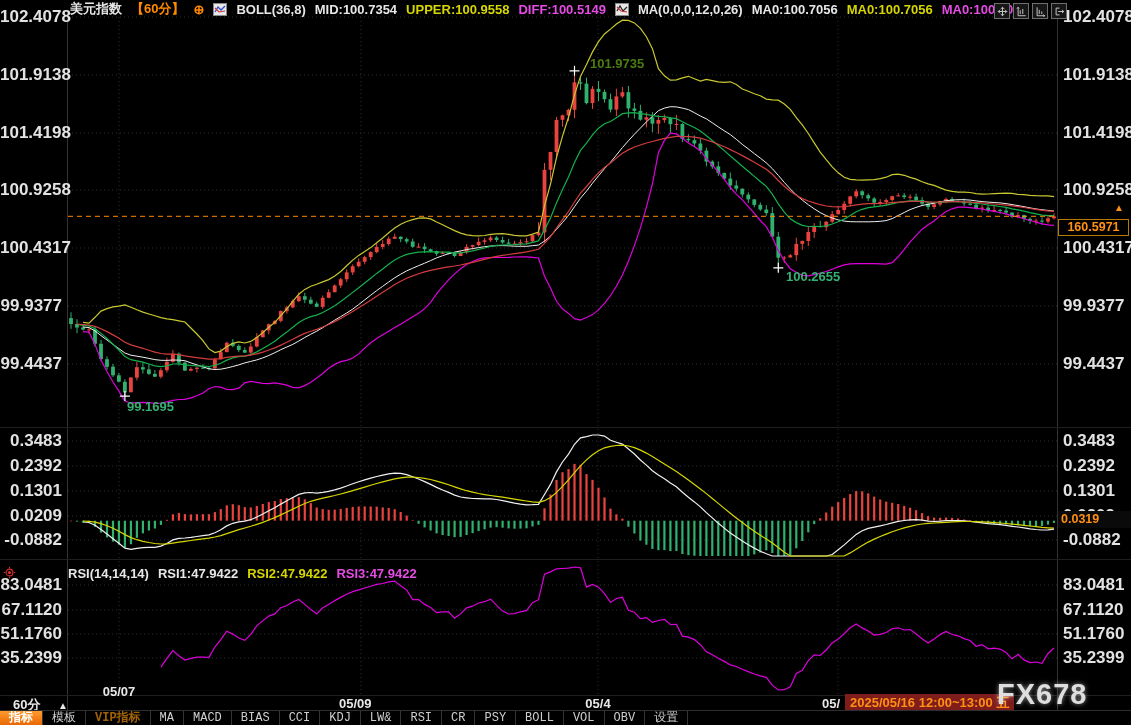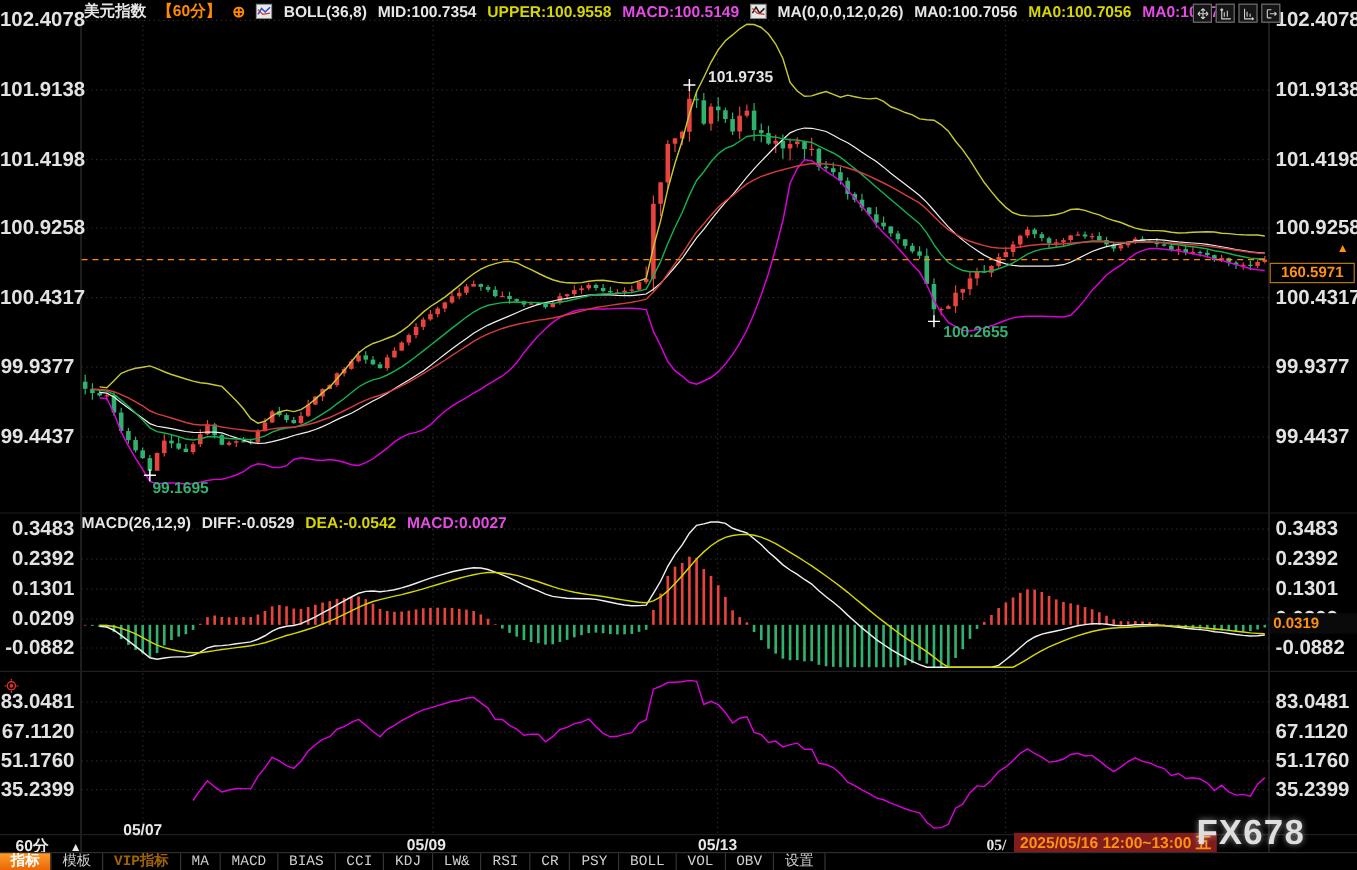--- a/index.html
+++ b/index.html
@@ -2,21 +2,21 @@
 <html><head>
 <meta charset="utf-8">
 <style>
   html,body{margin:0;padding:0;background:#000;}
   .app{position:relative;width:1131px;height:725px;background:#000;overflow:hidden;
        font-family:"Liberation Sans",sans-serif;-webkit-font-smoothing:antialiased;}
   #chart-svg{position:absolute;left:0;top:0;z-index:1;}
   .ov{position:absolute;z-index:3;white-space:nowrap;}
   
   .hdr{left:70px;top:1px;display:flex;align-items:center;gap:9px;font-size:13px;font-weight:700;height:16px;}
-  .w{color:#e6e6e6}.y{color:#d6d600}.m{color:#e54ce5}.o{color:#ff8a00}.g{color:#35b273}.r{color:#e5e5e5}
+  .w{color:#e6e6e6}.y{color:#d6d600}.m{color:#e54ce5}.o{color:#ff8a00}.g{color:#35b273}.r{color:#4d7c0f}
   .mini-icon{display:inline-flex;width:14px;height:13px;}
   .winbtns{left:994px;top:3px;display:flex;gap:3px;z-index:4;}
   .wbtn{width:14px;height:14px;background:#161616;border:1px solid #6e6e6e;display:flex;align-items:center;justify-content:center;cursor:pointer;}
   
   .axl{position:absolute;font-size:17px;font-weight:700;color:#e2e2e2;line-height:16px;white-space:nowrap;}
   #axis-left{position:absolute;left:0;top:0;width:62px;z-index:3;}
   #axis-left .axl{left:0;width:62px;text-align:right;}
   #axis-right{position:absolute;left:1063px;top:0;width:68px;z-index:3;}
   #axis-right .axl{left:0;text-align:left;}
   
@@ -597,21 +597,21 @@
     <span class="mini-icon">
       <svg width="14" height="13" viewBox="0 0 14 13">
           <rect x="0.5" y="0.5" width="13" height="12" fill="#e8e8e8" stroke="#888"></rect>
           <polyline points="2,9 5,4 8,7 12,3" fill="none" stroke="#2b4fd0" stroke-width="1.3"></polyline>
           <polyline points="2,5 6,9 12,8" fill="none" stroke="#d03030" stroke-width="1.1"></polyline>
         </svg>
     </span>
     <span class="w">BOLL(36,8)</span>
     <span class="w">MID:100.7354</span>
     <span class="y">UPPER:100.9558</span>
-    <span class="m">MACD:100.5149</span>
+    <span class="m">DIFF:100.5149</span>
     <span class="mini-icon">
       <svg width="14" height="13" viewBox="0 0 14 13">
           <rect x="0.5" y="0.5" width="13" height="12" fill="#e8e8e8" stroke="#888"></rect>
           <polyline points="2,8 5,3 8,8 12,4" fill="none" stroke="#222" stroke-width="1.3"></polyline>
           <polyline points="2,4 6,8 12,9" fill="none" stroke="#d03030" stroke-width="1.1"></polyline>
         </svg>
     </span>
     <span class="w">MA(0,0,0,12,0,26)</span>
     <span class="w">MA0:100.7056</span>
     <span class="y">MA0:100.7056</span>
@@ -675,50 +675,50 @@
       <div class="axl" style="top: 577px;">83.0481</div>
       <div class="axl" style="top: 602px;">67.1120</div>
       <div class="axl" style="top: 626px;">51.1760</div>
       <div class="axl" style="top: 650px;">35.2399</div>
     </div>
 
   <div class="ov tag-arrow">▲</div>
   <div class="ov price-tag">160.5971</div>
   <div class="ov macd-tag">0.0319</div>
 
-  <div class="ov phdr" style="left:68px;top:428px;">
-    <span class="w">MACD(26,12,9)</span>
-    <span class="w">DIFF:-0.0529</span>
-    <span class="y">DEA:-0.0542</span>
-    <span class="m">MACD:0.0027</span>
+
+  <div class="ov phdr" style="left:68px;top:566px;">
+    <span class="w">RSI(14,14,14)</span>
+    <span class="w">RSI1:47.9422</span>
+    <span class="y">RSI2:47.9422</span>
+    <span class="m">RSI3:47.9422</span>
   </div>
-
 
   <span class="ov alert">
     <svg width="13" height="13" viewBox="0 0 13 13" fill="none" stroke="#e03030" stroke-width="1.1">
         <circle cx="6.5" cy="6.5" r="3.4"></circle>
         <circle cx="6.5" cy="6.5" r="1" fill="#e03030"></circle>
         <path d="M6.5 0.8v1.4M6.5 10.8v1.4M0.8 6.5h1.4M10.8 6.5h1.4"></path>
       </svg>
   </span>
 
   <div class="ov ann r" style="left:590px;top:56px;">101.9735</div>
   <div class="ov ann g" style="left:127px;top:399px;">99.1695</div>
   <div class="ov ann g" style="left:786px;top:269px;">100.2655</div>
 
   <div class="ov xrow o" style="left:13px;top:696px;">
     <span>60分</span>
     <span style="margin-left:14px;font-size:10px;">▲</span>
   </div>
   <div id="date-labels">
       <div class="ov xrow" style="left: 97px; top: 684px; width: 44px; text-align: center;">05/07</div>
       <div class="ov xrow" style="left: 339px; top: 696px; width: 44px; text-align: left;">05/09</div>
-      <div class="ov xrow" style="left: 576px; top: 696px; width: 44px; text-align: center;">05/13</div>
+      <div class="ov xrow" style="left: 576px; top: 696px; width: 44px; text-align: center;">05/4</div>
     </div>
-  <div class="ov xrow" style="left:822px;top:696px;font-family:Liberation Serif, serif;">05/</div>
+  <div class="ov xrow" style="left:822px;top:696px;">05/</div>
   <div class="ov tooltip">2025/05/16 12:00~13:00 五</div>
 
   <div class="ov watermark">FX678</div>
 
   <div class="ov toolbar" id="toolbar">
       <span class="ti active">指标</span>
       <span class="ti">模板</span>
       <span class="ti vip">VIP指标</span>
       <span class="ti">MA</span>
       <span class="ti">MACD</span>

